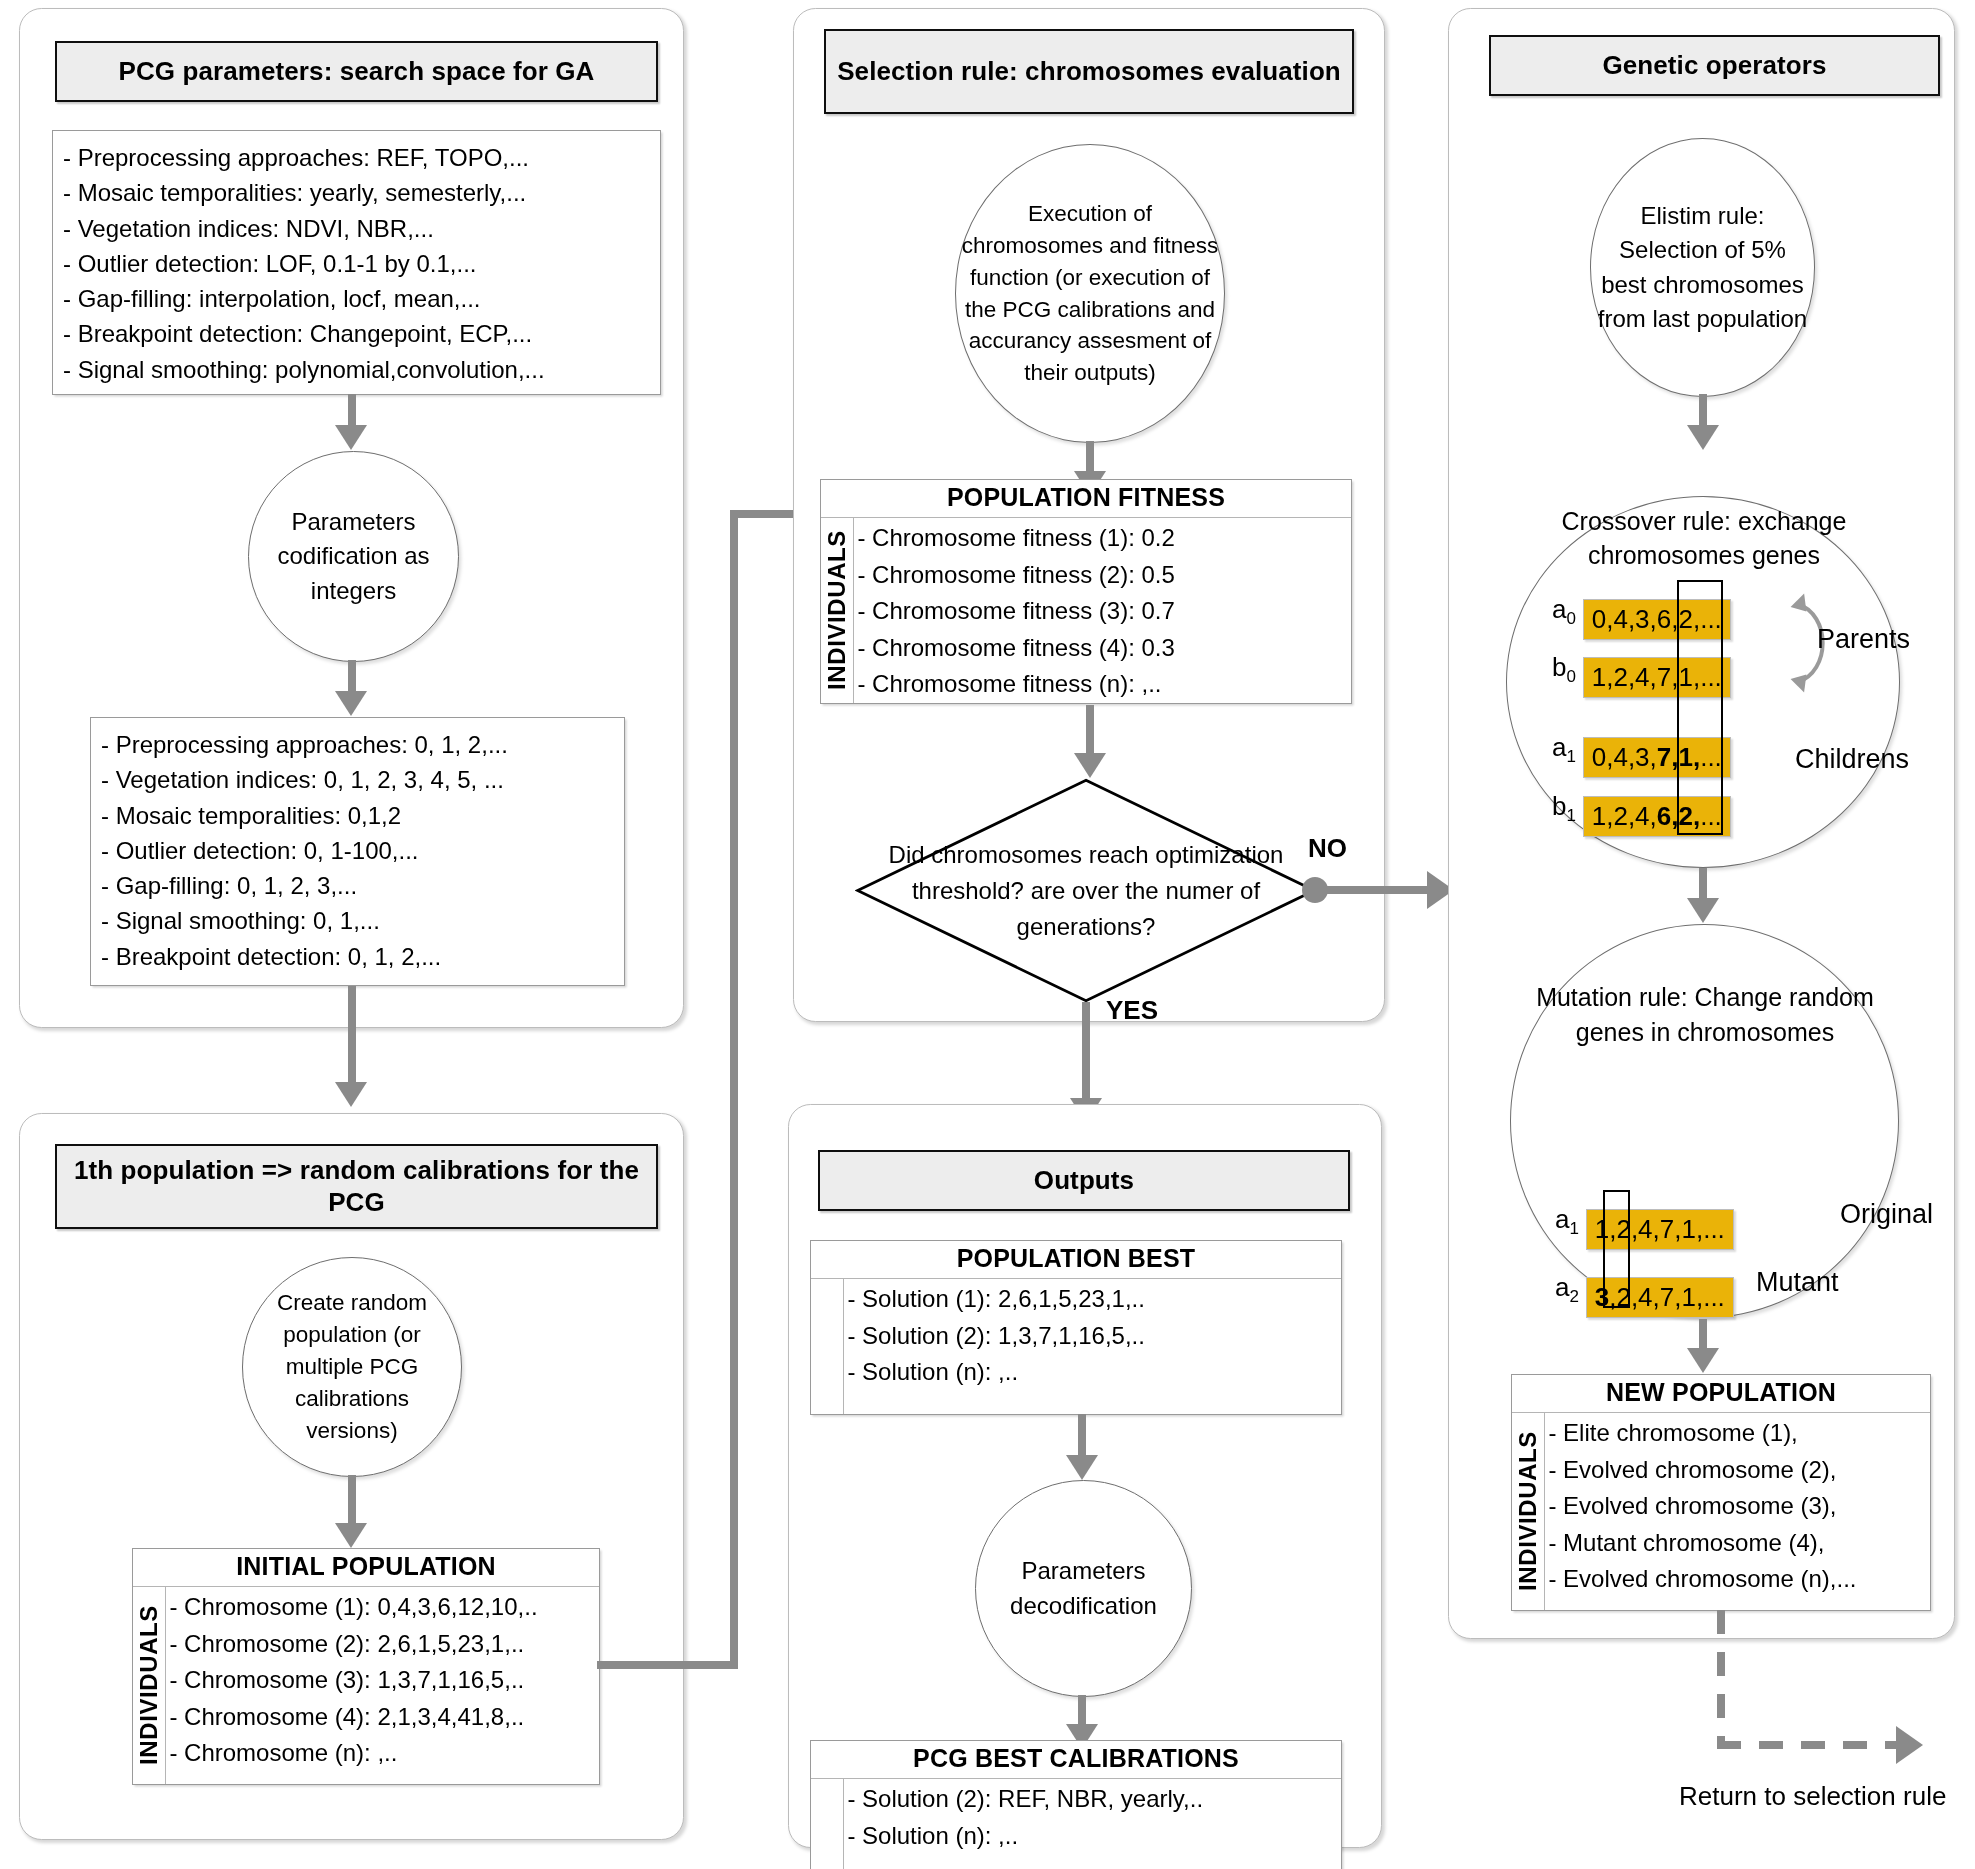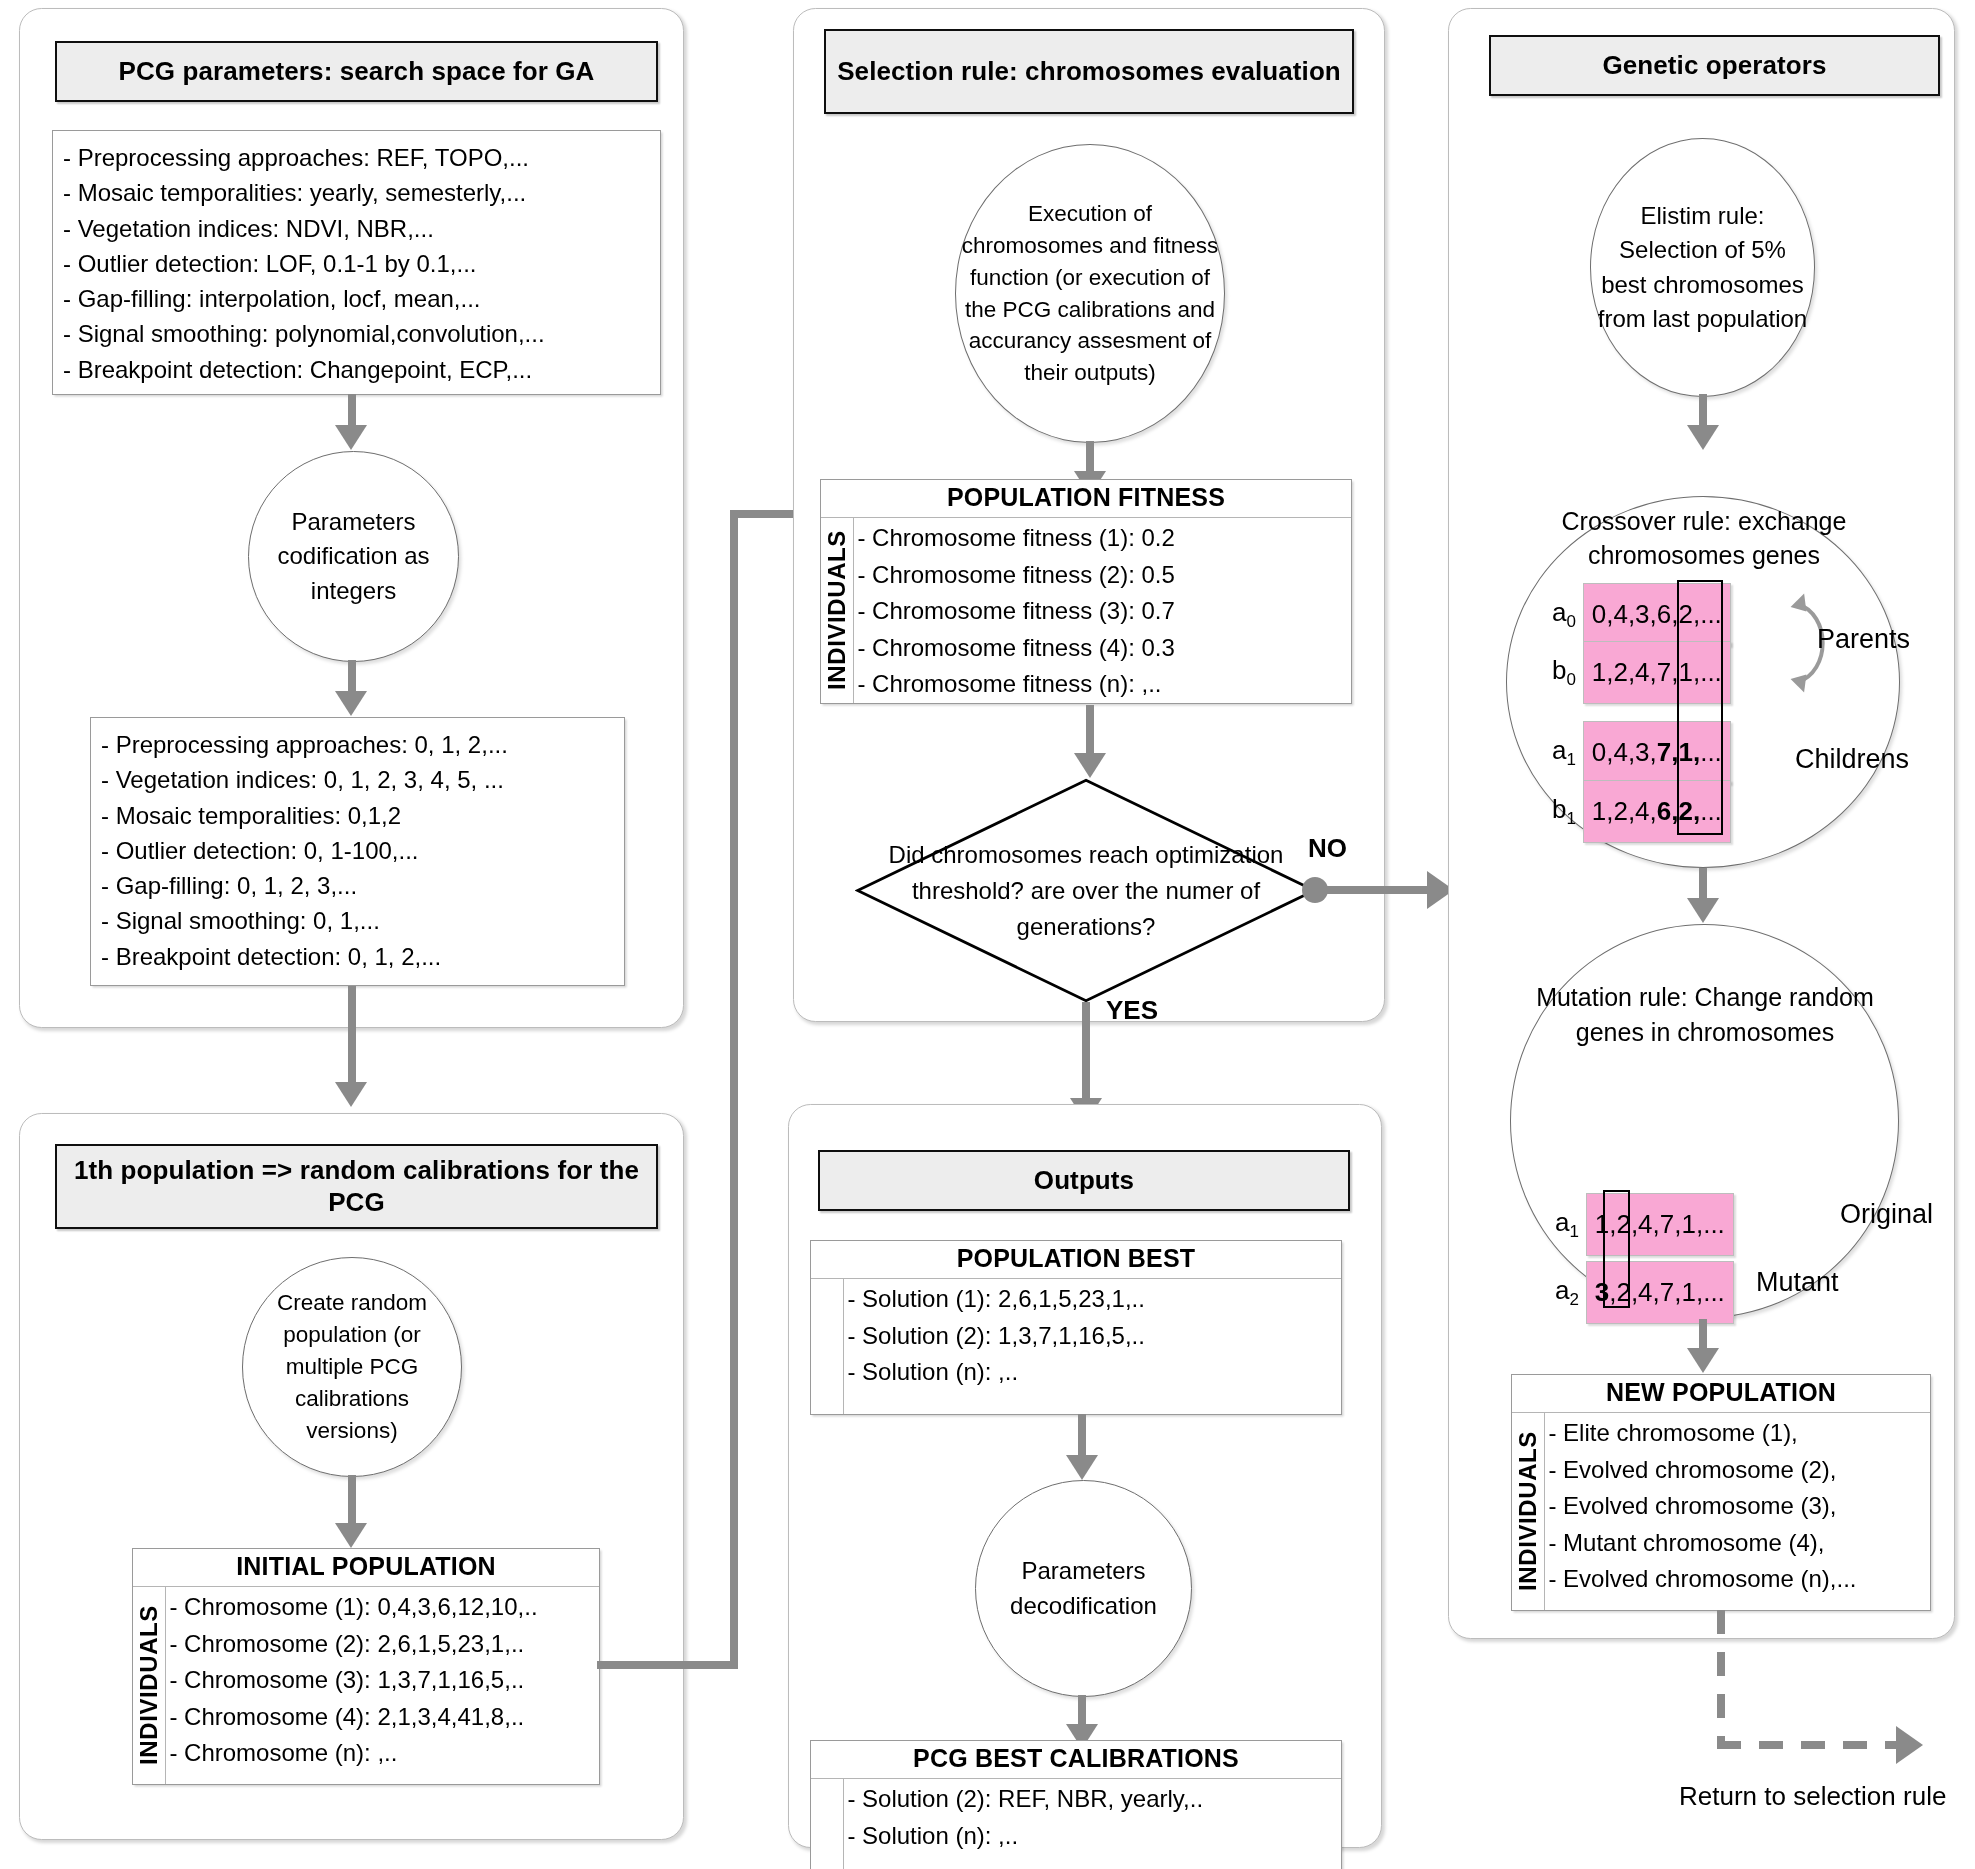--- a/index.html
+++ b/index.html
@@ -171,26 +171,27 @@
   
   .generow { position:absolute; display:flex; align-items:center; }
   .genelabel {
     font-size:26px;
     margin-right:6.8px;
     white-space:nowrap;
   }
   .genelabel sub { font-size:17px; }
   .genebox {
     border:1.1px solid #bdbdbd;
-    background:#f9a8d4;
+    background:#eab308;
     box-shadow:1.7px 1.7px 1.7px rgba(0,0,0,0.14);
     font-size:26px;
-    padding:15px 8px;
+    padding:4px 8px;
     white-space:nowrap;
     letter-spacing:0px;
+    margin-top:16px;
   }
   .genebox b { font-weight:bold; }
   .highlight-rect {
     position:absolute;
     border:2.3px solid #000;
     box-sizing:border-box;
     pointer-events:none;
   }
   .side-label {
     position:absolute;
@@ -207,22 +208,22 @@
   <div class="panel" style="left:19px; top:8px; width:665px; height:1020px;"></div>
 
   <div class="hdr" style="left:55px; top:41px; width:603px; height:61px;">PCG parameters: search space for GA</div>
 
   <div class="listbox" style="left:52px; top:130px; width:609px; height:265px;">
     <div class="line">- Preprocessing approaches: REF, TOPO,...</div>
     <div class="line">- Mosaic temporalities: yearly, semesterly,...</div>
     <div class="line">- Vegetation indices: NDVI, NBR,...</div>
     <div class="line">- Outlier detection: LOF, 0.1-1 by 0.1,...</div>
     <div class="line">- Gap-filling: interpolation, locf, mean,...</div>
+    <div class="line">- Breakpoint detection: Changepoint, ECP,...</div>
     <div class="line">- Signal smoothing: polynomial,convolution,...</div>
-    <div class="line">- Breakpoint detection: Changepoint, ECP,...</div>
   </div>
 
   <div class="vline" style="left:348px; top:394px; height:34px;"></div>
   <div class="arrow-down" style="left:335px; top:425px;"></div>
 
   <div class="circle" style="left:248px; top:451px; width:211px; height:211px;">
     <div class="ctext">Parameters codification as integers</div>
   </div>
 
   <div class="vline" style="left:348px; top:660px; height:34px;"></div>

